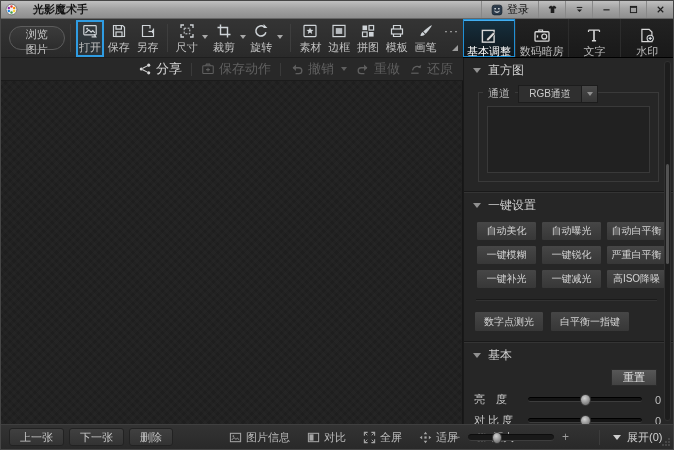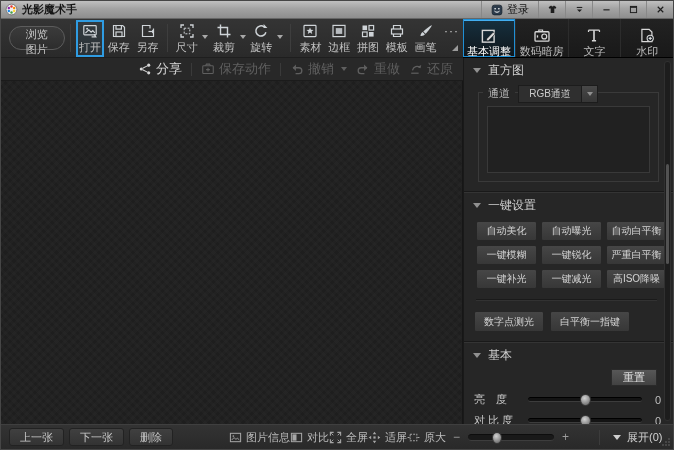--- a/index.html
+++ b/index.html
@@ -5,21 +5,21 @@
   html,body{margin:0;padding:0;}
   body{width:674px;height:450px;position:relative;overflow:hidden;
        font-family:"Liberation Sans","DejaVu Sans",sans-serif;background:#2b2b2b;}
   .app{position:absolute;inset:0;border:1px solid #464646;box-sizing:border-box;background:#2b2b2b;}
   .app *, .app *::before, .app *::after{box-sizing:border-box;}
   svg{display:block;width:100%;height:100%;}
 
   
   .titlebar{position:absolute;top:0;left:0;right:0;height:18px;
     background:linear-gradient(#c0c0c0,#a3a3a3 45%,#8e8e8e);
-    border-bottom:1px solid #666;display:flex;align-items:center;color:#161616;font-size:11px;}
+    border-bottom:1px solid #666;display:flex;align-items:center;color:#161616;font-size:11px;gap:11px;}
   .tb-logo{width:13px;height:13px;margin:0 4px;}
   .tb-title{font-weight:bold;}
   .tb-right{margin-left:auto;display:flex;height:100%;align-items:stretch;}
   .tb-login{display:flex;align-items:center;gap:4px;padding:0 9px;border-left:1px solid #888;cursor:default;}
   .tb-ic{width:12px;height:12px;}
   .tb-btn{width:27px;display:flex;align-items:center;justify-content:center;border-left:1px solid #888;}
   .tb-btn .tb-ic{width:11px;height:11px;}
 
   
   .topbar{position:absolute;top:18px;left:0;width:462px;height:39px;
@@ -108,21 +108,21 @@
   .scroll{position:absolute;top:3px;right:2px;bottom:3px;width:7px;background:#1d1d1d;
     border:1px solid #303030;border-radius:3px;}
   .sthumb{position:absolute;left:1px;top:102px;width:3px;height:100px;background:#525252;border-radius:2px;}
 
   
   .bottombar{position:absolute;bottom:0;left:0;right:0;height:25px;
     background:linear-gradient(#333,#292929);border-top:1px solid #3f3f3f;font-size:11px;color:#c0c0c0;}
   .bb-left{position:absolute;left:8px;top:3px;display:flex;gap:5px;}
   .bb-left button{height:18px;padding:0 10px;background:linear-gradient(#404040,#333);
     border:1px solid #222;border-radius:3px;color:#c8c8c8;font-size:11px;white-space:nowrap;}
-  .bb-tools{position:absolute;left:228px;top:0;height:100%;display:flex;align-items:center;}
+  .bb-tools{position:absolute;left:228px;top:0;height:100%;display:flex;align-items:center;gap:17px;}
   .bb-tool{display:flex;align-items:center;gap:4px;color:#bdbdbd;white-space:nowrap;}
   .bbico{width:13px;height:13px;color:#a6a6a6;}
   .bb-zoom{position:absolute;left:452px;top:0;height:100%;display:flex;align-items:center;gap:8px;}
   .zminus,.zplus{color:#9c9c9c;font-size:12px;line-height:1;}
   .ztrack{width:86px;height:7px;background:#191919;border-radius:4px;border-top:1px solid #0d0d0d;
     border-bottom:1px solid #3d3d3d;position:relative;}
   .zthumb{position:absolute;left:28%;top:-3px;width:10px;height:12px;
     background:radial-gradient(circle at 40% 32%,#d2d2d2,#8d8d8d 58%,#5e5e5e);
     border:1px solid #3a3a3a;border-radius:50%/46% 46% 54% 54%;}
   .vsep3{position:absolute;left:598px;top:5px;width:1px;height:15px;background:#1e1e1e;border-right:1px solid #3c3c3c;}

